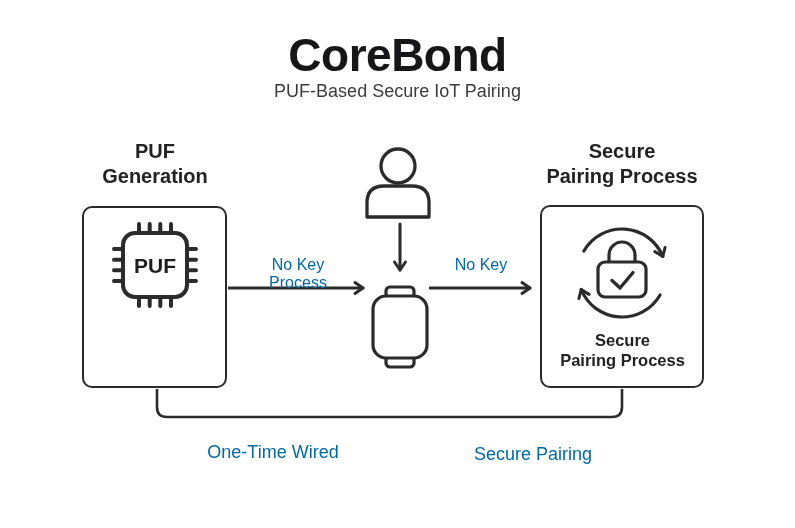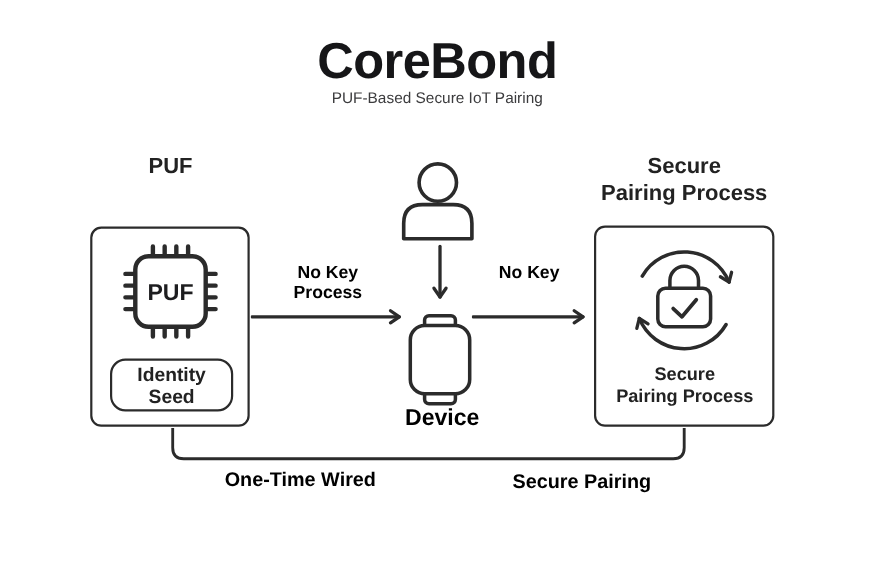--- a/index.html
+++ b/index.html
@@ -7,37 +7,37 @@
     position:relative;width:795px;height:528px;background:#ffffff;
     font-family:"Liberation Sans", sans-serif;color:#1d1d1f;overflow:hidden;
   }
   .abs{position:absolute;}
   .center{text-align:center;}
   .title{
     top:28px;left:0;width:795px;font-size:46px;font-weight:700;
     letter-spacing:-0.5px;color:#161618;
   }
   .subtitle{
-    top:81px;left:0;width:795px;font-size:14px;font-weight:400;color:#3c3c3e;
+    top:81px;left:0;width:795px;font-size:18px;font-weight:400;color:#3c3c3e;
   }
   .heading{font-size:20px;font-weight:600;line-height:25px;color:#222;}
   .heading-left{left:75px;top:139px;width:160px;}
   .heading-right{left:532px;top:139px;width:180px;}
   .box{
     border:2.5px solid #2b2b2b;border-radius:10px;background:#fff;
   }
   .box-left{left:82px;top:206px;width:141px;height:178px;}
   .box-right{left:540px;top:205px;width:160px;height:179px;}
   .pill{
     left:100px;top:326px;width:108px;height:44px;
     border:2.5px solid #2b2b2b;border-radius:14px;background:#fff;
     display:flex;align-items:center;justify-content:center;
   }
   .pill-text{font-size:17.5px;font-weight:600;line-height:20px;color:#222;}
-  .lbl{font-weight:700;color:#000000;}
+  .lbl{font-weight:400;color:#0369a1;margin-top:16px;}
   .lbl-arrow{font-size:16px;line-height:18px;}
   .lbl-storage{left:255px;top:240px;width:86px;}
   .lbl-transmission{left:424px;top:240px;width:114px;}
   .lbl-device{left:348px;top:368px;width:108px;font-size:21px;}
   .caption{left:550px;top:330px;width:145px;font-size:16.5px;line-height:20px;font-weight:600;color:#222;}
   .lbl-bottom{font-size:18px;line-height:21px;}
   .lbl-bottom-left{left:200px;top:426px;width:146px;}
   .lbl-bottom-right{left:440px;top:428px;width:152px;text-align:right;}
   .line-block span{display:block;}
   svg{display:block;}
@@ -45,41 +45,36 @@
 </head>
 <body>
 
 <div class="canvas">
 
   <div class="abs title center">CoreBond</div>
   <div class="abs subtitle center">PUF-Based Secure IoT Pairing</div>
 
   <div class="abs heading heading-left center line-block">
     <span>PUF</span>
+    <span>Generation</span>
   </div>
 
   <div class="abs box box-left"></div>
 
   <svg class="abs" style="left:109px;top:219px;" width="92" height="92" viewBox="0 0 92 92">
     <g stroke="#2b2b2b" stroke-width="4" stroke-linecap="round" fill="none">
       <path d="M30,5 V14 M40.7,5 V14 M51.3,5 V14 M62,5 V14"></path>
       <path d="M30,78 V87 M40.7,78 V87 M51.3,78 V87 M62,78 V87"></path>
       <path d="M5,30 H14 M5,40.7 H14 M5,51.3 H14 M5,62 H14"></path>
       <path d="M78,30 H87 M78,40.7 H87 M78,51.3 H87 M78,62 H87"></path>
       <rect x="14" y="14" width="64" height="64" rx="12" fill="#fff"></rect>
     </g>
     <text x="46" y="53.5" text-anchor="middle" font-size="21" font-weight="600" fill="#1d1d1f" font-family="Liberation Sans, sans-serif">PUF</text>
   </svg>
 
-  <div class="abs pill">
-    <div class="pill-text center line-block">
-      <span>Identity</span>
-      <span>Seed</span>
-    </div>
-  </div>
 
   <svg class="abs" style="left:364px;top:145px;" width="68" height="76" viewBox="0 0 68 76">
     <g stroke="#2b2b2b" stroke-width="3.3" fill="none" stroke-linejoin="round" stroke-linecap="round">
       <circle cx="34" cy="21" r="17"></circle>
       <path d="M3,72 L3,58 Q3,41 20,41 L48,41 Q65,41 65,58 L65,72 Z"></path>
     </g>
   </svg>
 
   <svg class="abs" style="left:390px;top:222px;" width="20" height="58" viewBox="0 0 20 58">
     <defs>
@@ -90,21 +85,20 @@
     <path d="M10,2 V48" stroke="#2b2b2b" stroke-width="3" stroke-linecap="round" fill="none" marker-end="url(#ah-down)"></path>
   </svg>
 
   <svg class="abs" style="left:369px;top:285px;" width="62" height="84" viewBox="0 0 62 84">
     <g stroke="#2b2b2b" stroke-width="3.2" fill="#fff" stroke-linejoin="round">
       <rect x="17" y="2" width="28" height="12" rx="4"></rect>
       <rect x="17" y="70" width="28" height="12" rx="4"></rect>
       <rect x="4" y="11" width="54" height="62" rx="13"></rect>
     </g>
   </svg>
-  <div class="abs lbl lbl-device center">Device</div>
 
   <svg class="abs" style="left:228px;top:279px;" width="148" height="18" viewBox="0 0 148 18">
     <defs>
       <marker id="ah-r1" markerUnits="userSpaceOnUse" markerWidth="16" markerHeight="16" viewBox="0 0 16 16" refX="12" refY="8" orient="auto">
         <path d="M4,2.5 L12,8 L4,13.5" fill="none" stroke="#2b2b2b" stroke-width="3" stroke-linecap="round" stroke-linejoin="round"></path>
       </marker>
     </defs>
     <path d="M1,9 H135" stroke="#2b2b2b" stroke-width="3" stroke-linecap="round" fill="none" marker-end="url(#ah-r1)"></path>
   </svg>
   <div class="abs lbl lbl-arrow lbl-storage center line-block">

